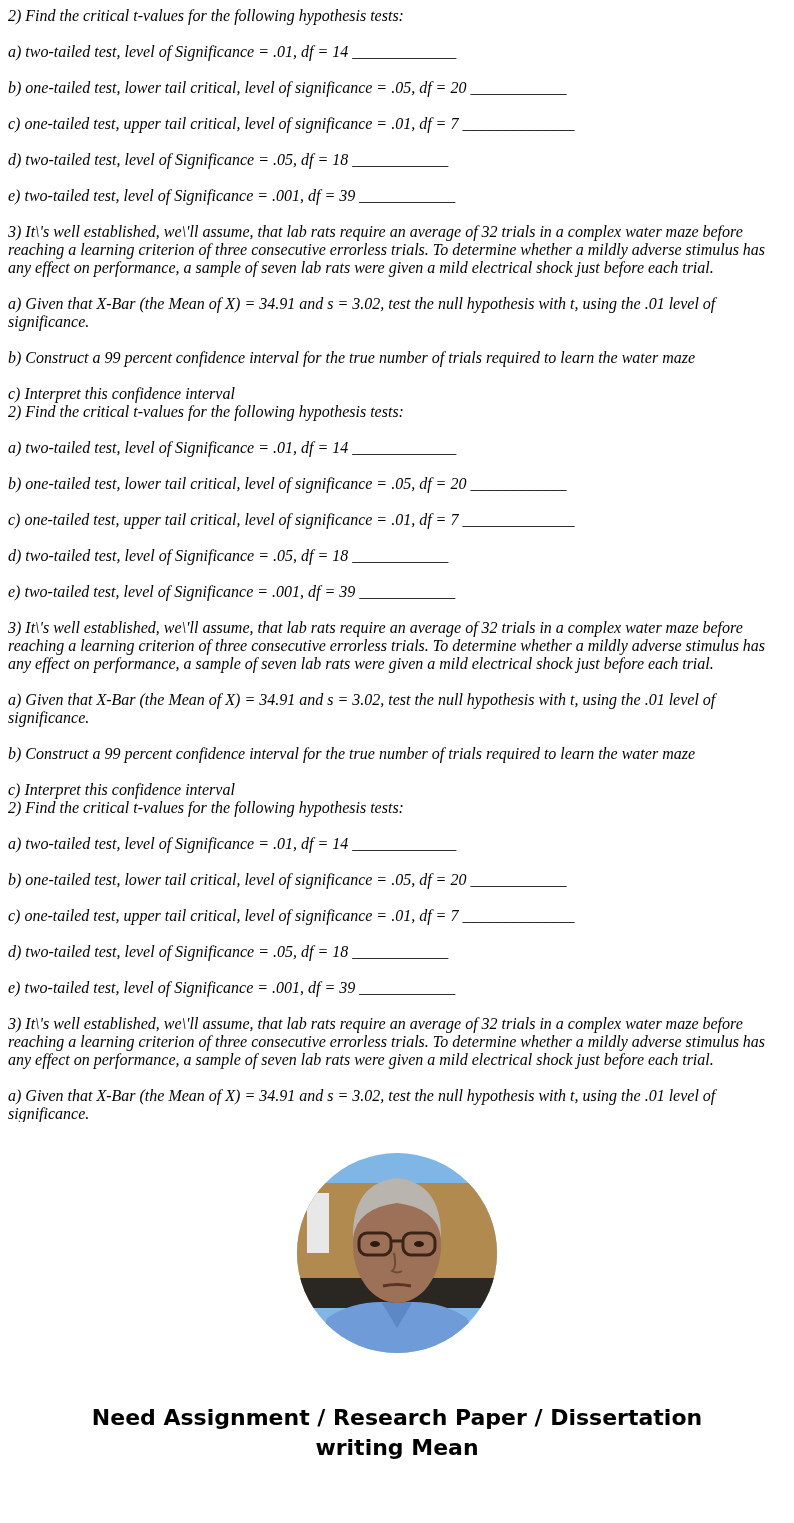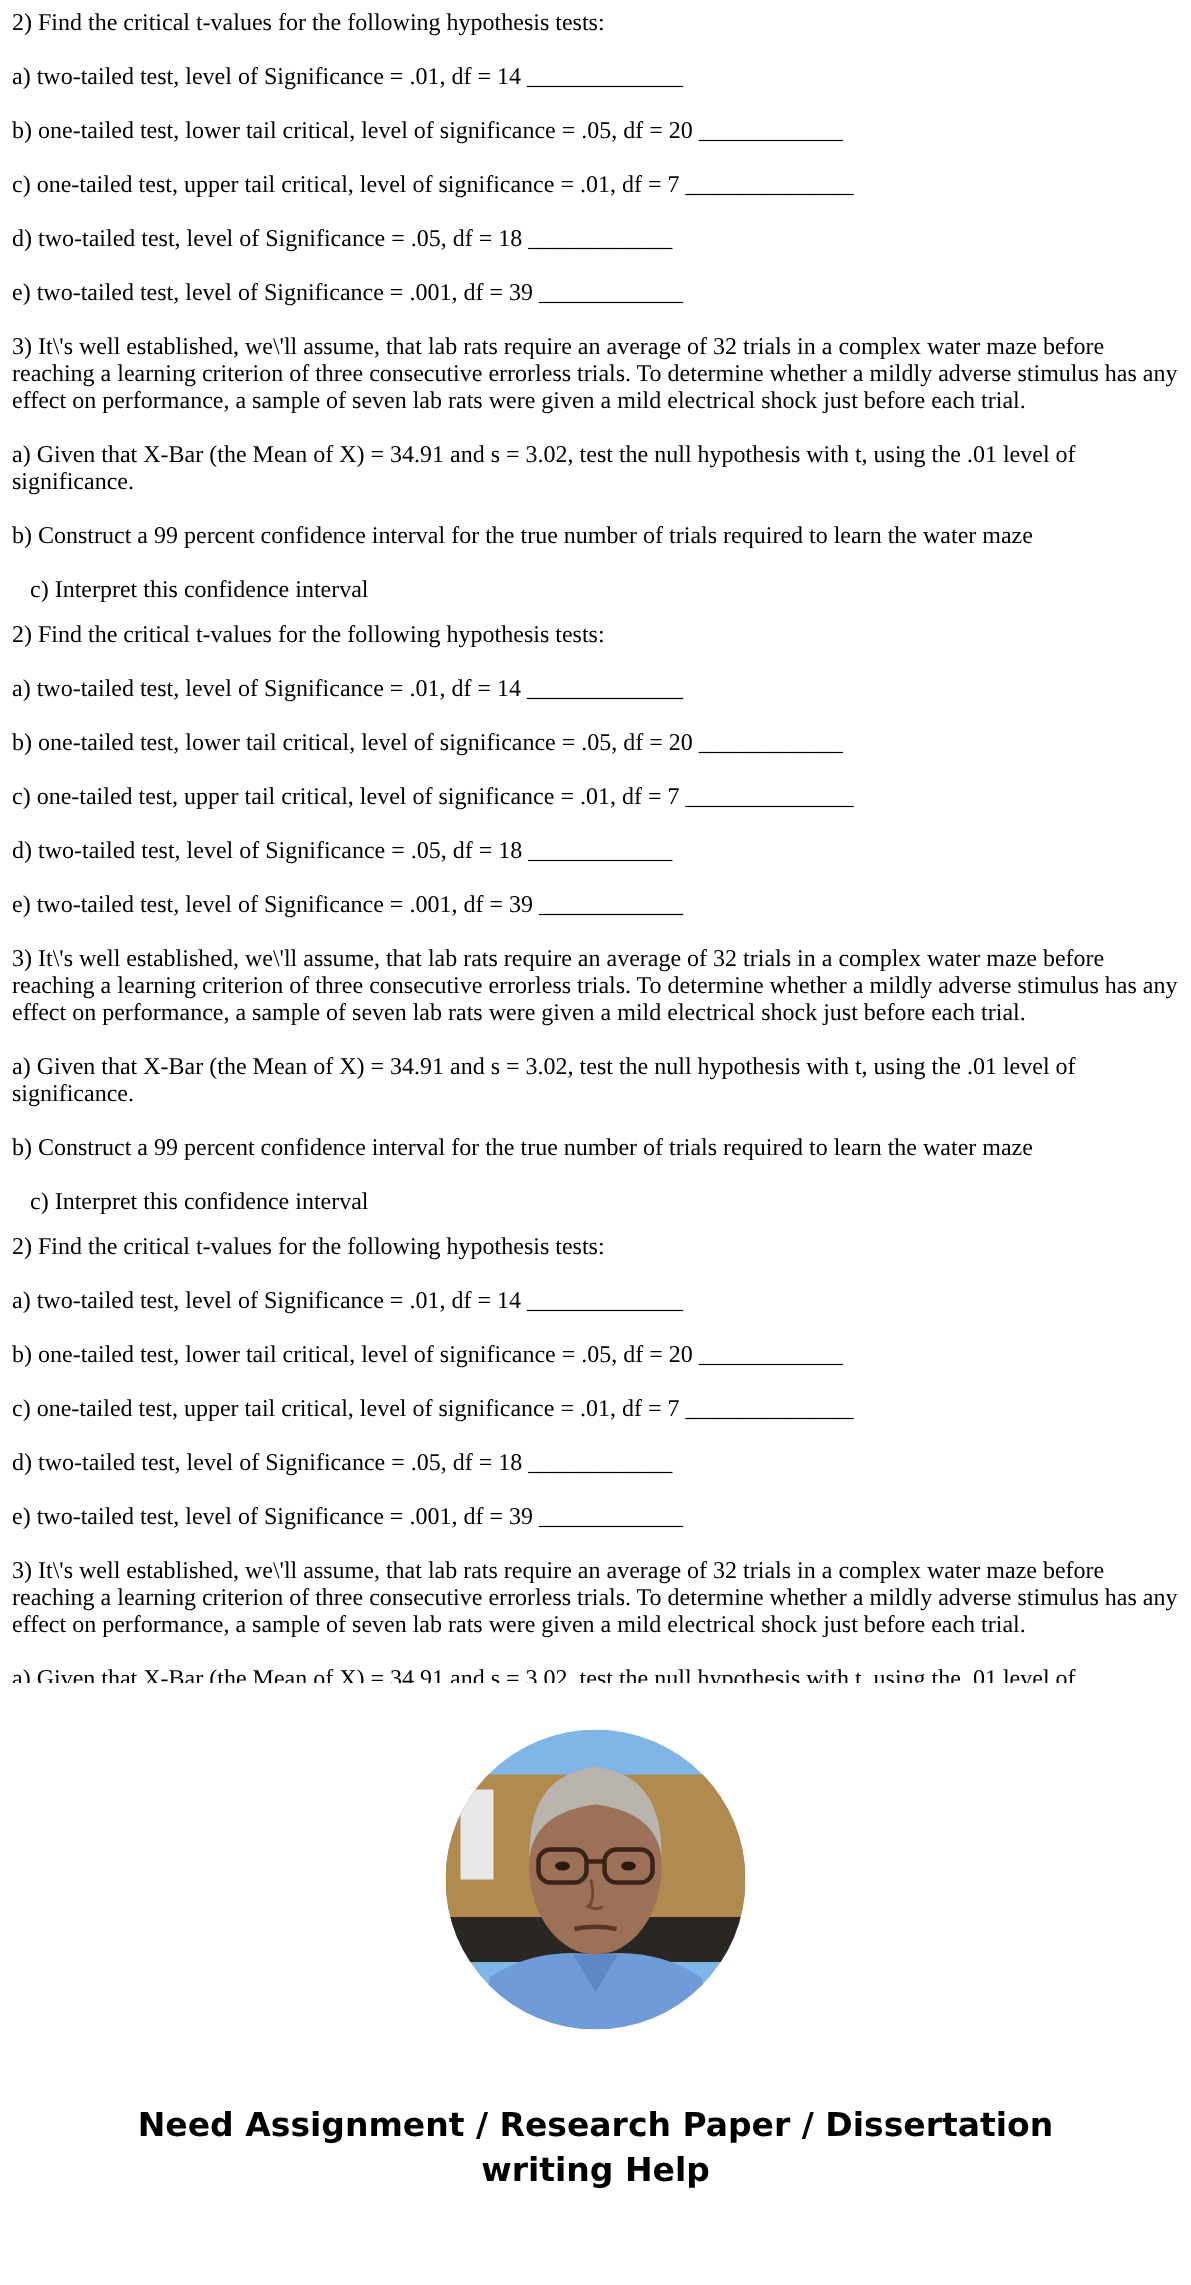--- a/index.html
+++ b/index.html
@@ -2,22 +2,22 @@
 <html><head>
   <meta charset="utf-8">
   <style>
     html, body { margin: 0; padding: 0; background: #ffffff; }
     body { width: 794px; height: 1523px; position: relative; overflow: hidden; }
     .question-box {
       position: absolute; left: 8px; top: 7px; width: 780px; height: 1115px;
       overflow: hidden;
       font-family: "Liberation Serif", serif; font-size: 16px; line-height: 18px; color: #000;
     }
-    .question-box p { margin: 0 0 18px 0; }
-    .question-box p.tight { margin: 12px; }
+    .question-box p { margin: 0 0 18px 0; font-style: italic; }
+    .question-box p.tight { margin: 0; }
     .avatar {
       position: absolute; left: 297px; top: 1153px; width: 200px; height: 200px;
       border-radius: 50%; overflow: hidden;
     }
     .promo {
       position: absolute; left: 0; top: 1403px; width: 794px; text-align: center;
       font-family: "DejaVu Sans", sans-serif; font-weight: bold; font-size: 22px; line-height: 30px; color: #000;
     }
   </style>
 </head>
@@ -79,14 +79,14 @@
     <line x1="94" y1="88" x2="106" y2="88" stroke="#3a2418" stroke-width="3"></line>
     <ellipse cx="78" cy="91" rx="5" ry="3" fill="#2a1a12"></ellipse>
     <ellipse cx="122" cy="91" rx="5" ry="3" fill="#2a1a12"></ellipse>
     <path d="M97 100 Q100 115 95 118 Q100 121 105 118" fill="none" stroke="#6e4a36" stroke-width="2"></path>
     <path d="M86 133 Q100 130 114 133" fill="none" stroke="#5a3526" stroke-width="3"></path>
   </svg>
 </div>
 
 <div class="promo">
   <div>Need Assignment / Research Paper / Dissertation</div>
-  <div>writing Help</div>
+  <div>writing Mean</div>
 </div>
 
 </body></html>

